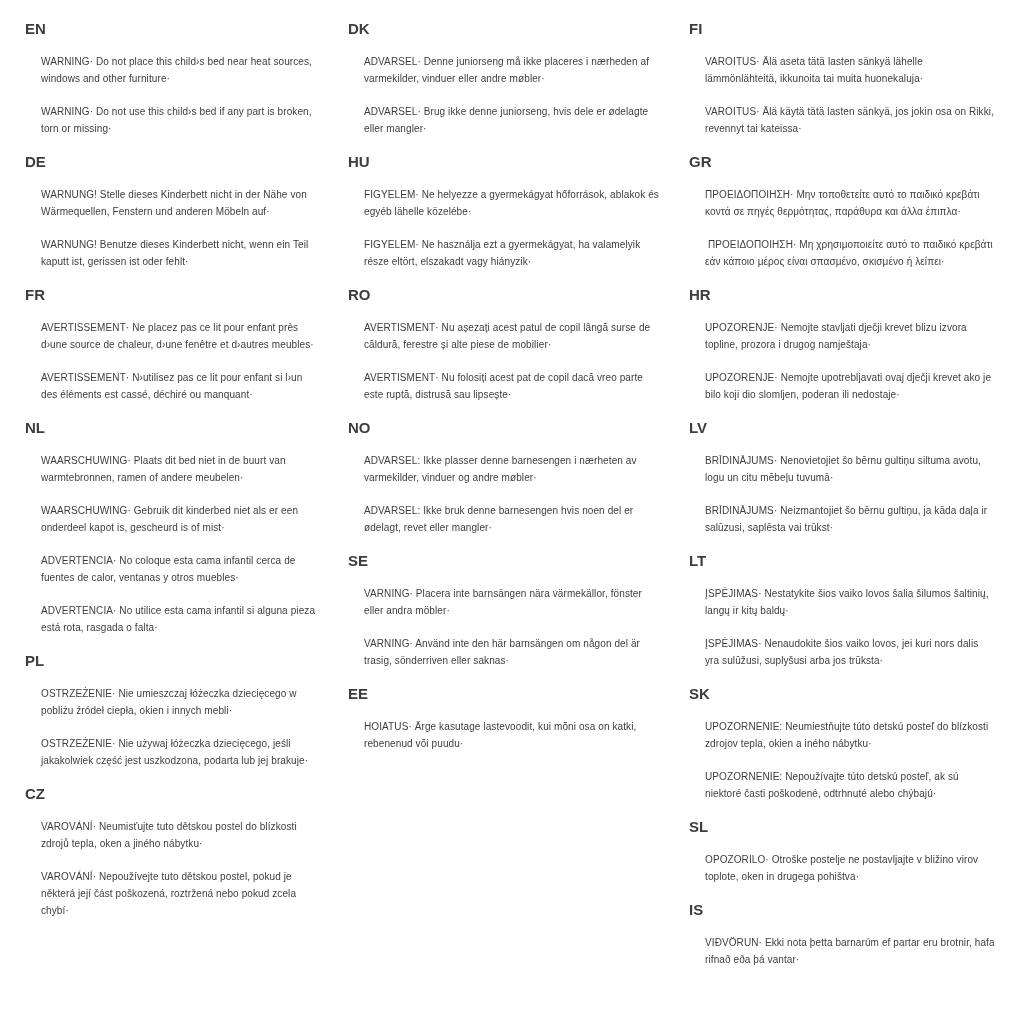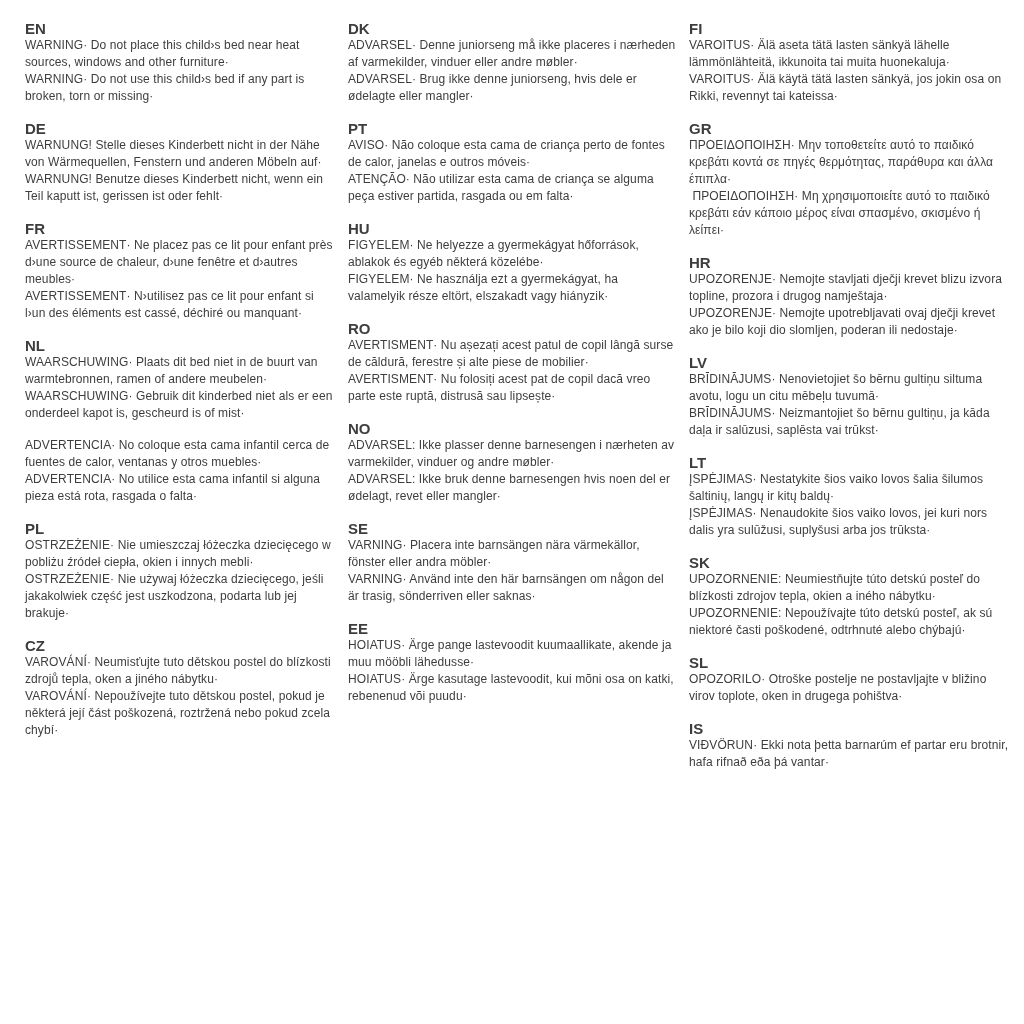--- a/index.html
+++ b/index.html
@@ -29,22 +29,22 @@
   }
   .section {
     margin: 0 0 15px 0;
   }
   .lang-code {
     font-weight: bold;
     font-size: 15px;
     line-height: 17px;
   }
   .warning-line {
-    margin: 0;
-    font-size: 12px;
+    margin: 16px;
+    font-size: 10px;
     line-height: 17px;
     white-space: pre-wrap;
     letter-spacing: 0.1px;
   }
 </style>
 </head>
 <body>
 
 <div class="page">
   <div class="column">
@@ -83,47 +83,41 @@
         <p class="warning-line">VAROVÁNÍ· Nepoužívejte tuto dětskou postel, pokud je některá její část poškozená, roztržená nebo pokud zcela chybí·</p>
       </div>
     </div>
   <div class="column">
       <div class="section">
         <div class="lang-code">DK</div>
         <p class="warning-line">ADVARSEL· Denne juniorseng må ikke placeres i nærheden af varmekilder, vinduer eller andre møbler·</p>
         <p class="warning-line">ADVARSEL· Brug ikke denne juniorseng, hvis dele er ødelagte eller mangler·</p>
       </div>
       <div class="section">
-        <div class="lang-code">PT</div>
-        <p class="warning-line">AVISO· Não coloque esta cama de criança perto de fontes de calor, janelas e outros móveis·</p>
-        <p class="warning-line">ATENÇÃO· Não utilizar esta cama de criança se alguma peça estiver partida, rasgada ou em falta·</p>
-      </div>
-      <div class="section">
         <div class="lang-code">HU</div>
-        <p class="warning-line">FIGYELEM· Ne helyezze a gyermekágyat hőforrások, ablakok és egyéb některá közelébe·</p>
+        <p class="warning-line">FIGYELEM· Ne helyezze a gyermekágyat hőforrások, ablakok és egyéb lähelle közelébe·</p>
         <p class="warning-line">FIGYELEM· Ne használja ezt a gyermekágyat, ha valamelyik része eltört, elszakadt vagy hiányzik·</p>
       </div>
       <div class="section">
         <div class="lang-code">RO</div>
         <p class="warning-line">AVERTISMENT· Nu așezați acest patul de copil lângă surse de căldură, ferestre și alte piese de mobilier·</p>
         <p class="warning-line">AVERTISMENT· Nu folosiți acest pat de copil dacă vreo parte este ruptă, distrusă sau lipsește·</p>
       </div>
       <div class="section">
         <div class="lang-code">NO</div>
         <p class="warning-line">ADVARSEL: Ikke plasser denne barnesengen i nærheten av varmekilder, vinduer og andre møbler·</p>
         <p class="warning-line">ADVARSEL: Ikke bruk denne barnesengen hvis noen del er ødelagt, revet eller mangler·</p>
       </div>
       <div class="section">
         <div class="lang-code">SE</div>
         <p class="warning-line">VARNING· Placera inte barnsängen nära värmekällor, fönster eller andra möbler·</p>
         <p class="warning-line">VARNING· Använd inte den här barnsängen om någon del är trasig, sönderriven eller saknas·</p>
       </div>
       <div class="section">
         <div class="lang-code">EE</div>
-        <p class="warning-line">HOIATUS· Ärge pange lastevoodit kuumaallikate, akende ja muu mööbli lähedusse·</p>
         <p class="warning-line">HOIATUS· Ärge kasutage lastevoodit, kui mõni osa on katki, rebenenud või puudu·</p>
       </div>
     </div>
   <div class="column">
       <div class="section">
         <div class="lang-code">FI</div>
         <p class="warning-line">VAROITUS· Älä aseta tätä lasten sänkyä lähelle lämmönlähteitä, ikkunoita tai muita huonekaluja·</p>
         <p class="warning-line">VAROITUS· Älä käytä tätä lasten sänkyä, jos jokin osa on Rikki, revennyt tai kateissa·</p>
       </div>
       <div class="section">

